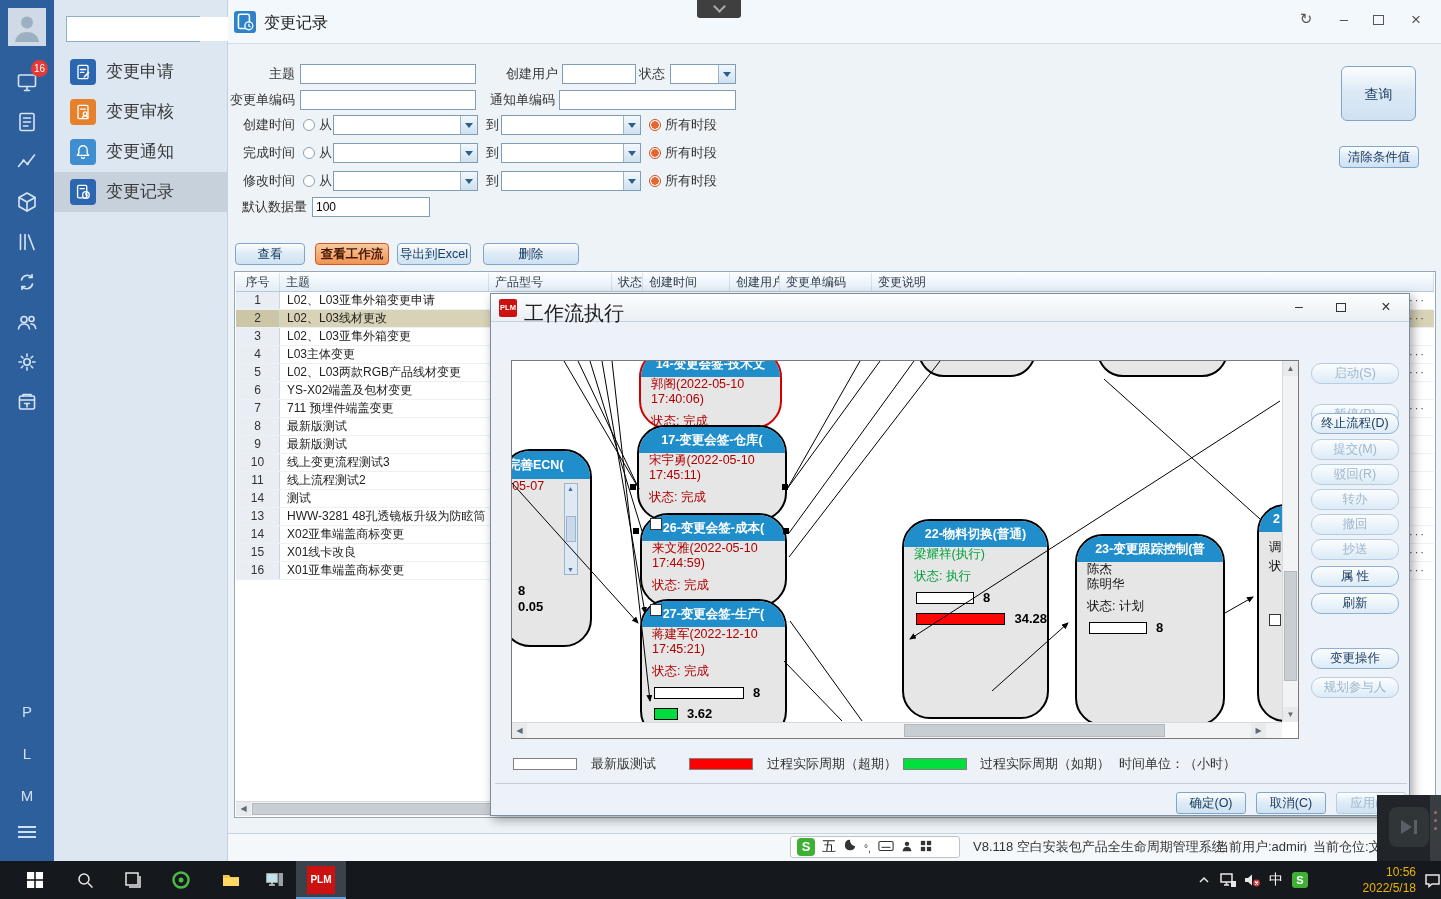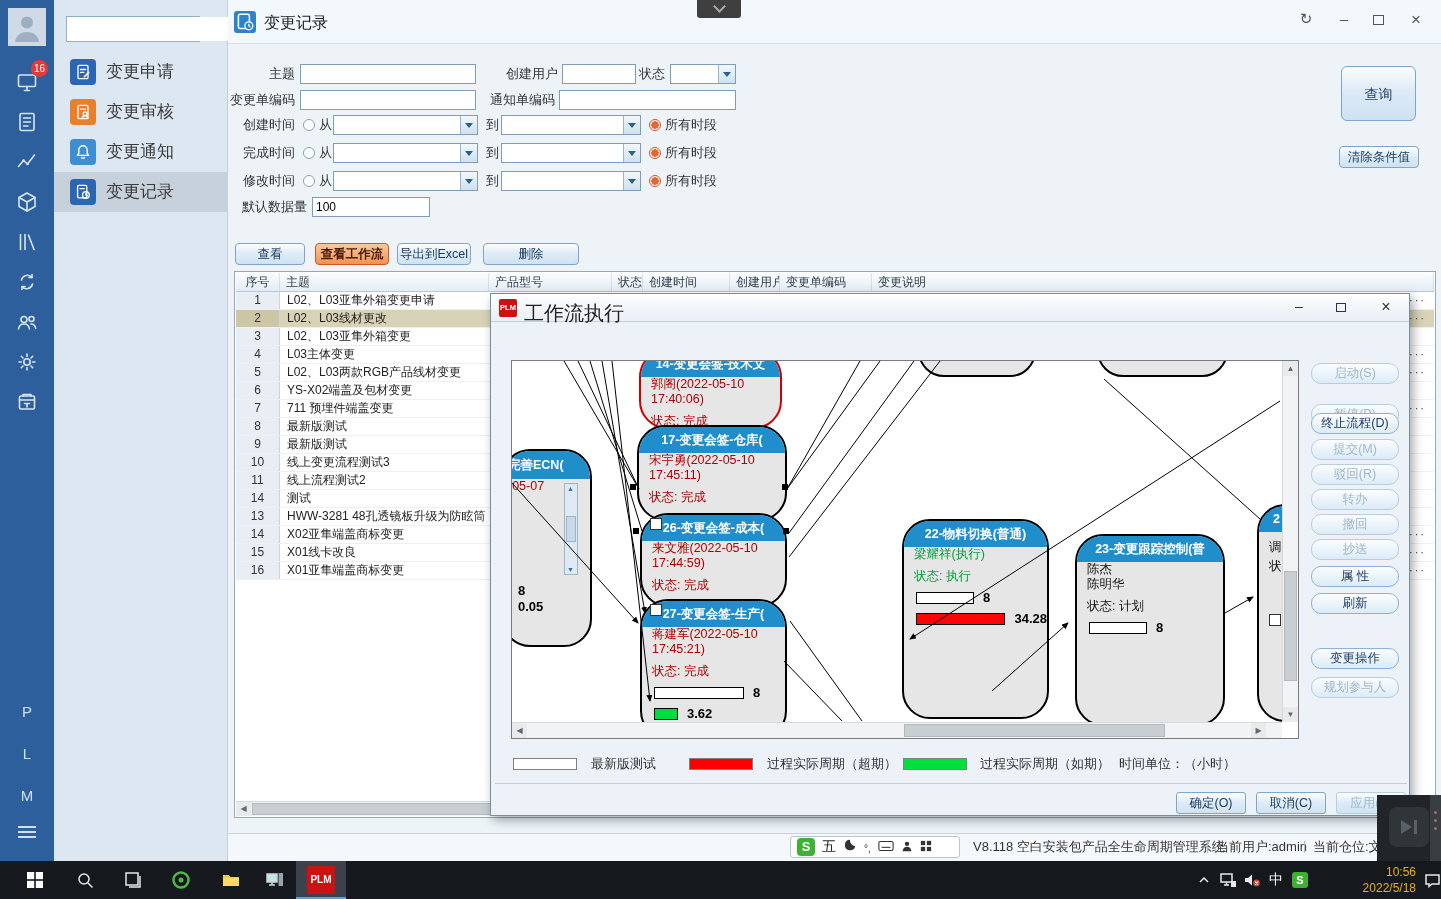--- a/index.html
+++ b/index.html
@@ -441,21 +441,21 @@
           </div>
           <div class="node" style="left: 128px; top: 152px; width: 147px; height: 94px;">
             <div class="node-hd">26-变更会签-成本(</div>
             <div class="node-ln c-red">来文雅(2022-05-10</div>
             <div class="node-ln c-red">17:44:59)</div>
             <div class="node-ln c-red st">状态: 完成</div>
             <span class="node-chk"></span>
           </div>
           <div class="node" style="left: 128px; top: 238px; width: 147px; height: 140px;">
             <div class="node-hd">27-变更会签-生产(</div>
-            <div class="node-ln c-red">蒋建军(2022-05-10</div>
+            <div class="node-ln c-red">蒋建军(2022-12-10</div>
             <div class="node-ln c-red">17:45:21)</div>
             <div class="node-ln c-red st">状态: 完成</div>
             <div class="bar-row">
               <span class="bar" style="width:90px;background:#ffffff"></span>
               <span>8</span>
             </div>
             <div class="bar-row">
               <span class="bar" style="width:24px;background:#00dd3c"></span>
               <span>3.62</span>
             </div>

